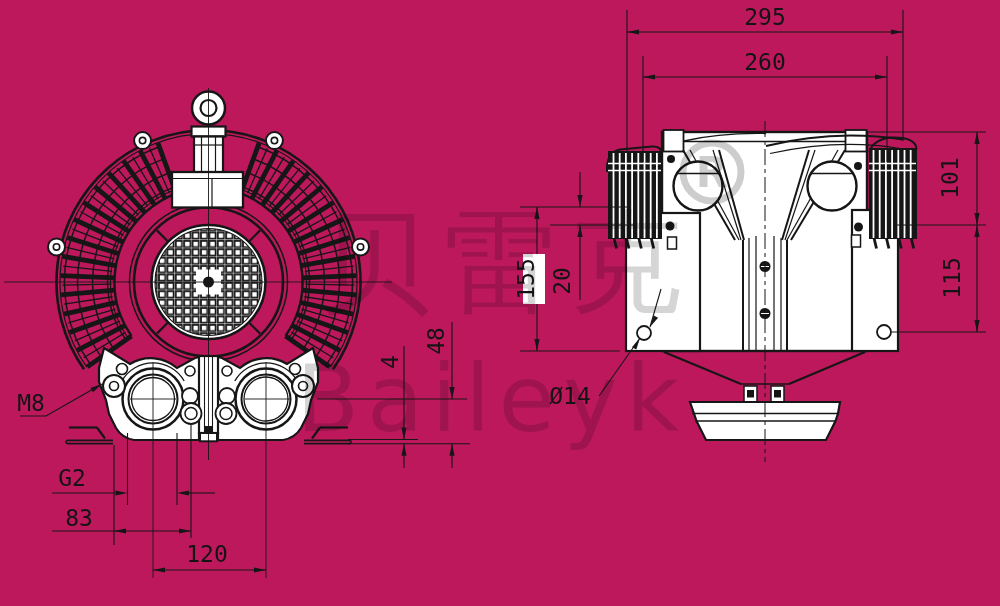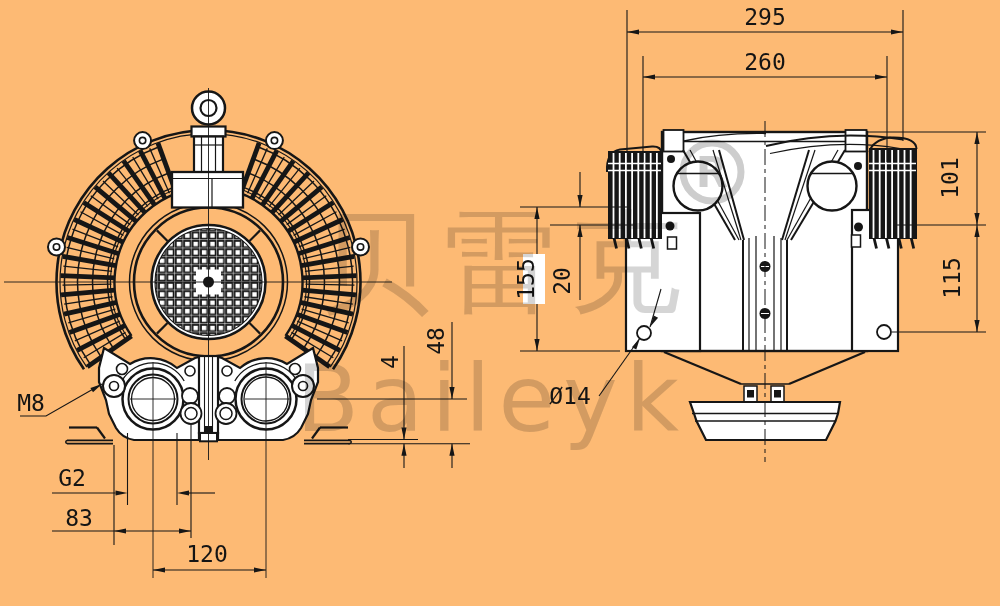--- a/index.html
+++ b/index.html
@@ -1,16 +1,16 @@
 <!DOCTYPE html>
 <html><head>
 <meta charset="utf-8">
 <style>
   html,body{margin:0;padding:0;background:#fff;}
-  #stage{position:relative;width:1000px;height:606px;background:#fdba74;overflow:hidden;}
+  #stage{position:relative;width:1000px;height:606px;background:#be185d;overflow:hidden;}
   svg{display:block;}
   .dim{font-family:"DejaVu Sans Mono","Liberation Mono",monospace;font-size:23px;fill:#141414;}
   .wm-cjk{font-family:"DejaVu Sans","Liberation Sans",sans-serif;font-size:112px;letter-spacing:14px;fill:#d2d2d2;}
   .wm-lat{font-family:"DejaVu Sans","Liberation Sans",sans-serif;font-size:92px;letter-spacing:8px;fill:#d2d2d2;}
   .wm-reg{font-family:"DejaVu Sans","Liberation Sans",sans-serif;font-size:42px;font-weight:bold;fill:#c9c9c9;}
   .wm{mix-blend-mode:multiply;opacity:.92;}
 </style>
 </head>
 <body>
 

